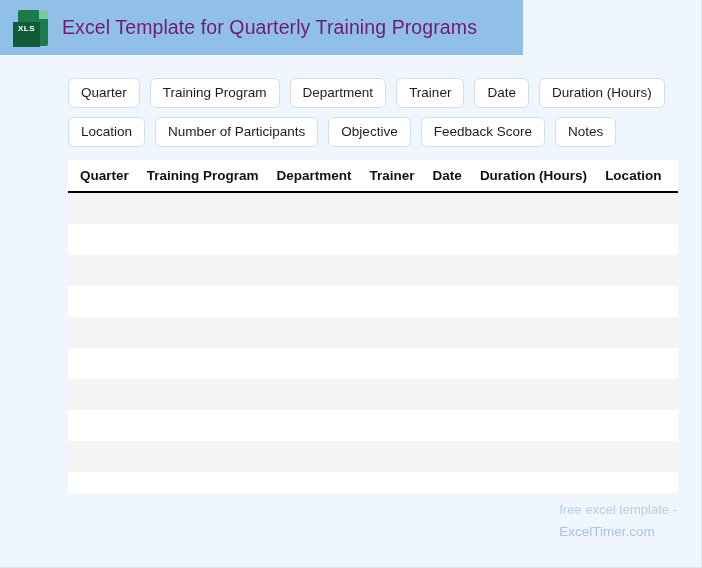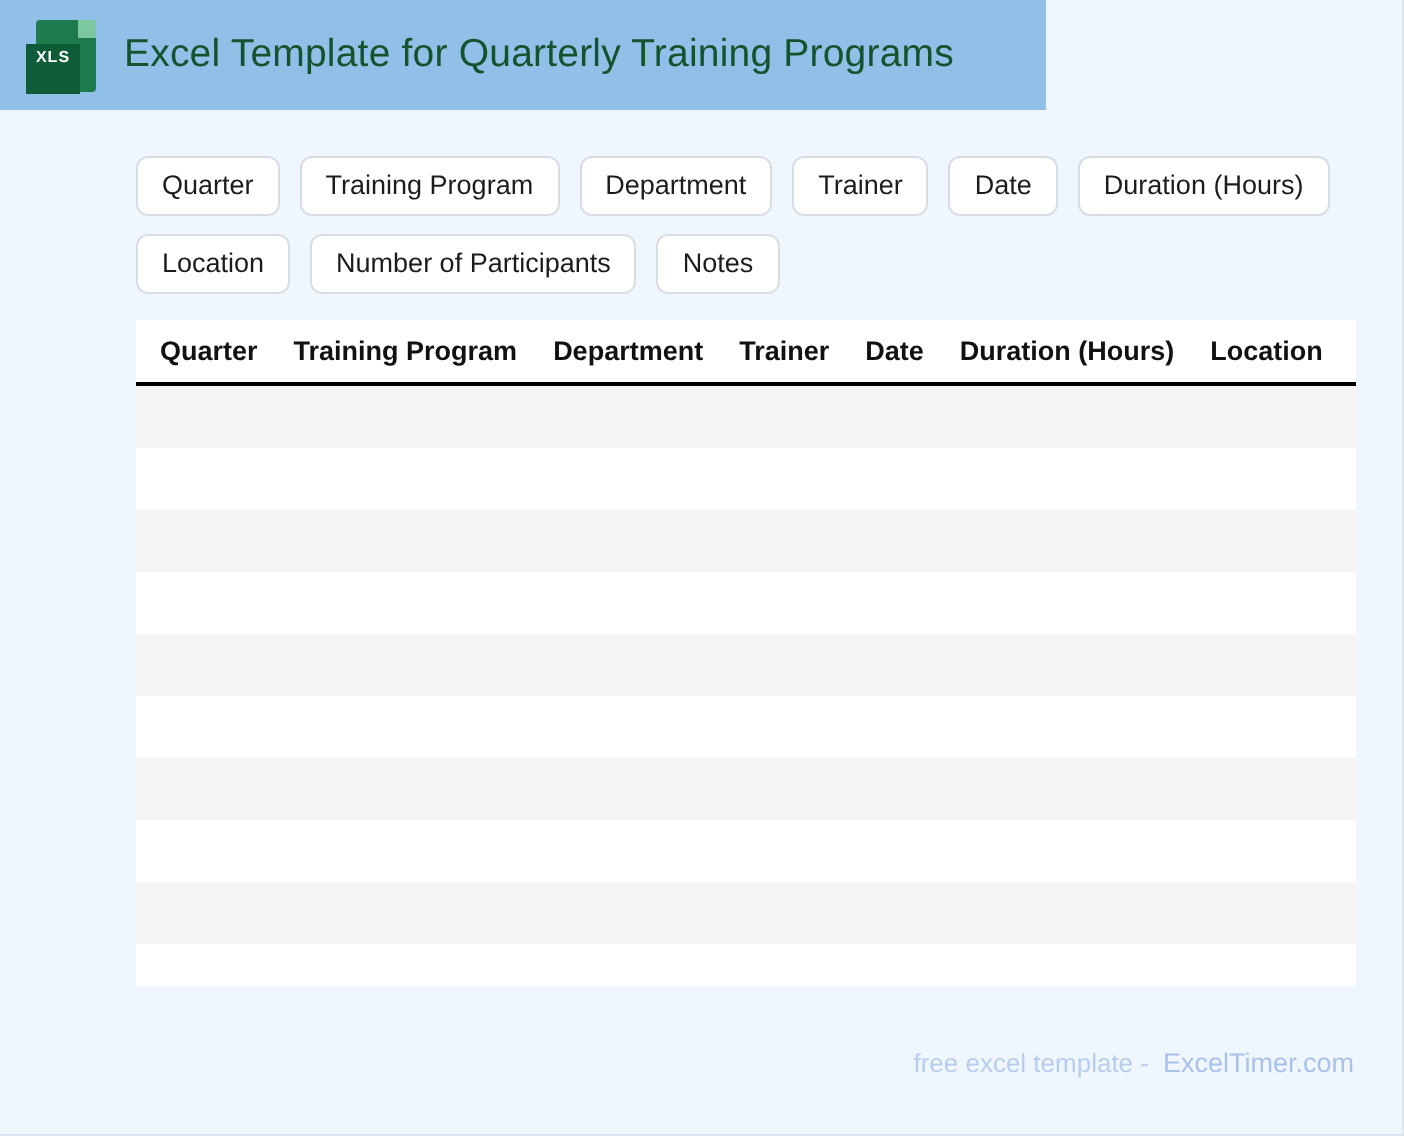--- a/index.html
+++ b/index.html
@@ -64,21 +64,21 @@
     background: #0f5c38;
     color: #ffffff;
     font-size: 8px;
     font-weight: bold;
     letter-spacing: 0.5px;
     line-height: 13px;
     text-align: center;
     font-family: "Liberation Sans", sans-serif;
   }
   .header-title {
-    color: #14532d;
+    color: #701a75;
     font-size: 19.5px;
     font-weight: 400;
     white-space: nowrap;
     letter-spacing: 0.1px;
   }
 
   
   .chips {
     position: absolute;
     left: 68px;
@@ -142,20 +142,21 @@
   }
 
   
   .footer {
     position: absolute;
     right: 24px;
     bottom: 28px;
     display: flex;
     align-items: baseline;
     gap: 7px;
+    flex-direction: column;
   }
   .footer-lead {
     color: #b8cdec;
     font-size: 13px;
   }
   .footer-brand {
     color: #a9c2ea;
     font-size: 13.5px;
     font-weight: normal;
   }
@@ -174,20 +175,22 @@
 
 <div class="chips">
     <div class="chip">Quarter</div>
     <div class="chip">Training Program</div>
     <div class="chip">Department</div>
     <div class="chip">Trainer</div>
     <div class="chip">Date</div>
     <div class="chip">Duration (Hours)</div>
     <div class="chip">Location</div>
     <div class="chip">Number of Participants</div>
+    <div class="chip">Objective</div>
+    <div class="chip">Feedback Score</div>
     <div class="chip">Notes</div>
   </div>
 
 <div class="table-clip">
   <table class="sheet-table">
     <thead>
       <tr>
           <th>Quarter</th>
           <th>Training Program</th>
           <th>Department</th>

